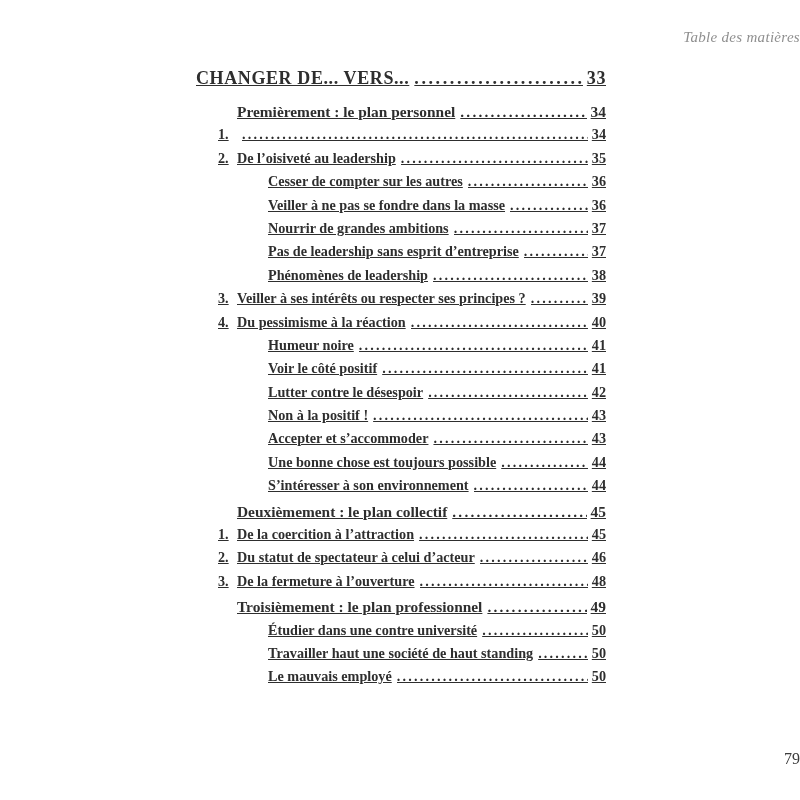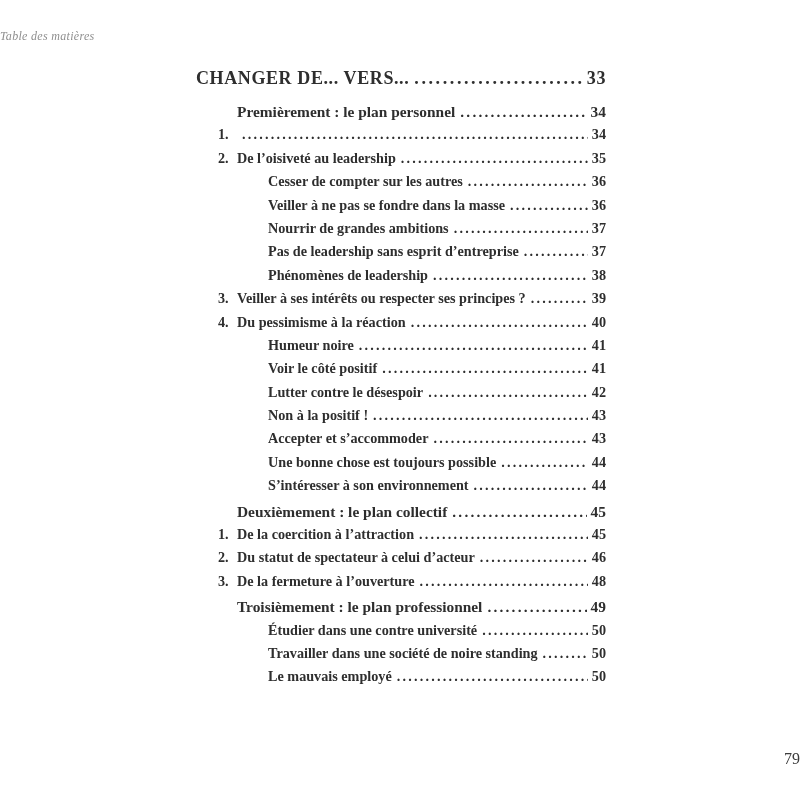--- a/index.html
+++ b/index.html
@@ -20,40 +20,41 @@
     position: relative;
     width: 800px;
     height: 800px;
     background: #ffffff;
   }
   .running-head {
     position: absolute;
     top: 29px;
     left: 0;
     width: 100%;
-    text-align: left;
+    text-align: right;
     font-style: italic;
-    font-size: 12px;
+    font-size: 15px;
     letter-spacing: 0.3px;
     color: #8f8f8f;
   }
   .toc {
     position: absolute;
     left: 196px;
     top: 66px;
     width: 410px;
   }
   .toc-row {
     display: flex;
     align-items: flex-end;
     font-weight: bold;
     font-size: 14.2px;
     line-height: 23.4px;
     height: 23.4px;
     white-space: nowrap;
+    text-decoration: underline;
   }
   .toc-row.chapter {
     font-size: 18px;
     letter-spacing: 0.6px;
     height: 24px;
     line-height: 24px;
     margin-bottom: 10px;
   }
   .lv-section {
     font-size: 15.4px;
@@ -243,21 +244,21 @@
     <span class="pageno">49</span>
   </div>
         <div class="toc-row lv-sub">
 
     <span class="label">Étudier dans une contre université</span>
     <span class="dots">......................................................................................................................................................</span>
     <span class="pageno">50</span>
   </div>
         <div class="toc-row lv-sub">
 
-    <span class="label">Travailler dans une société de noire standing</span>
+    <span class="label">Travailler haut une société de haut standing</span>
     <span class="dots">......................................................................................................................................................</span>
     <span class="pageno">50</span>
   </div>
         <div class="toc-row lv-sub">
 
     <span class="label">Le mauvais employé</span>
     <span class="dots">......................................................................................................................................................</span>
     <span class="pageno">50</span>
   </div>
       </div>

